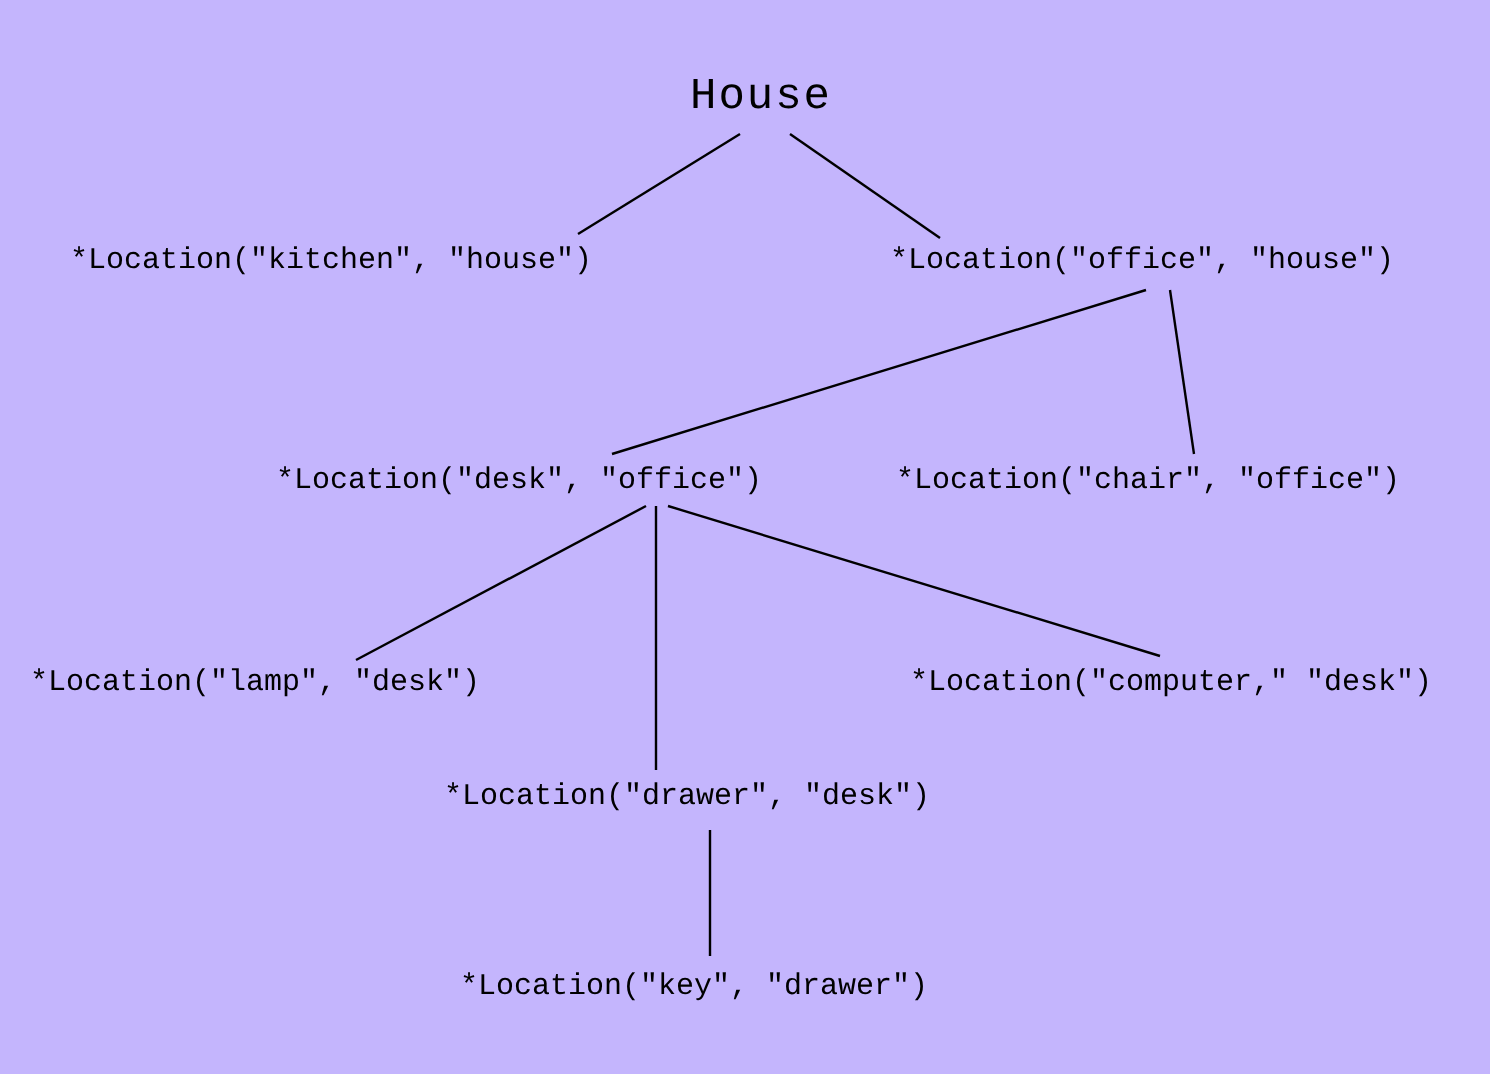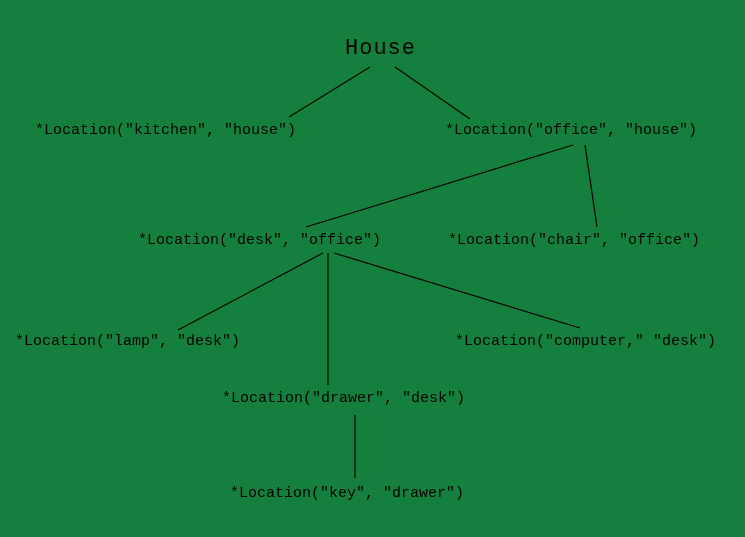--- a/index.html
+++ b/index.html
@@ -35,21 +35,21 @@
   }
   .node-root {
     font-size: 22px;
     line-height: 26px;
     letter-spacing: 1px;
   }
 </style>
 </head>
 <body>
 
-<div id="diagram-canvas" style="background: #15803d;">
+<div id="diagram-canvas" style="background: #c4b5fd;">
 
   <svg id="edge-layer" viewBox="0 0 745 537" width="745" height="537" xmlns="http://www.w3.org/2000/svg">
       <line x1="370" y1="67" x2="289" y2="117" stroke="#000000" stroke-width="1.2" shape-rendering="geometricPrecision"></line>
       <line x1="395" y1="67" x2="470" y2="119" stroke="#000000" stroke-width="1.2" shape-rendering="geometricPrecision"></line>
       <line x1="573" y1="145" x2="306" y2="227" stroke="#000000" stroke-width="1.2" shape-rendering="geometricPrecision"></line>
       <line x1="585" y1="145" x2="597" y2="227" stroke="#000000" stroke-width="1.2" shape-rendering="geometricPrecision"></line>
       <line x1="323" y1="253" x2="178" y2="330" stroke="#000000" stroke-width="1.2" shape-rendering="geometricPrecision"></line>
       <line x1="328" y1="253" x2="328" y2="385" stroke="#000000" stroke-width="1.2" shape-rendering="geometricPrecision"></line>
       <line x1="334" y1="253" x2="580" y2="328" stroke="#000000" stroke-width="1.2" shape-rendering="geometricPrecision"></line>
       <line x1="355" y1="415" x2="355" y2="478" stroke="#000000" stroke-width="1.2" shape-rendering="geometricPrecision"></line>

